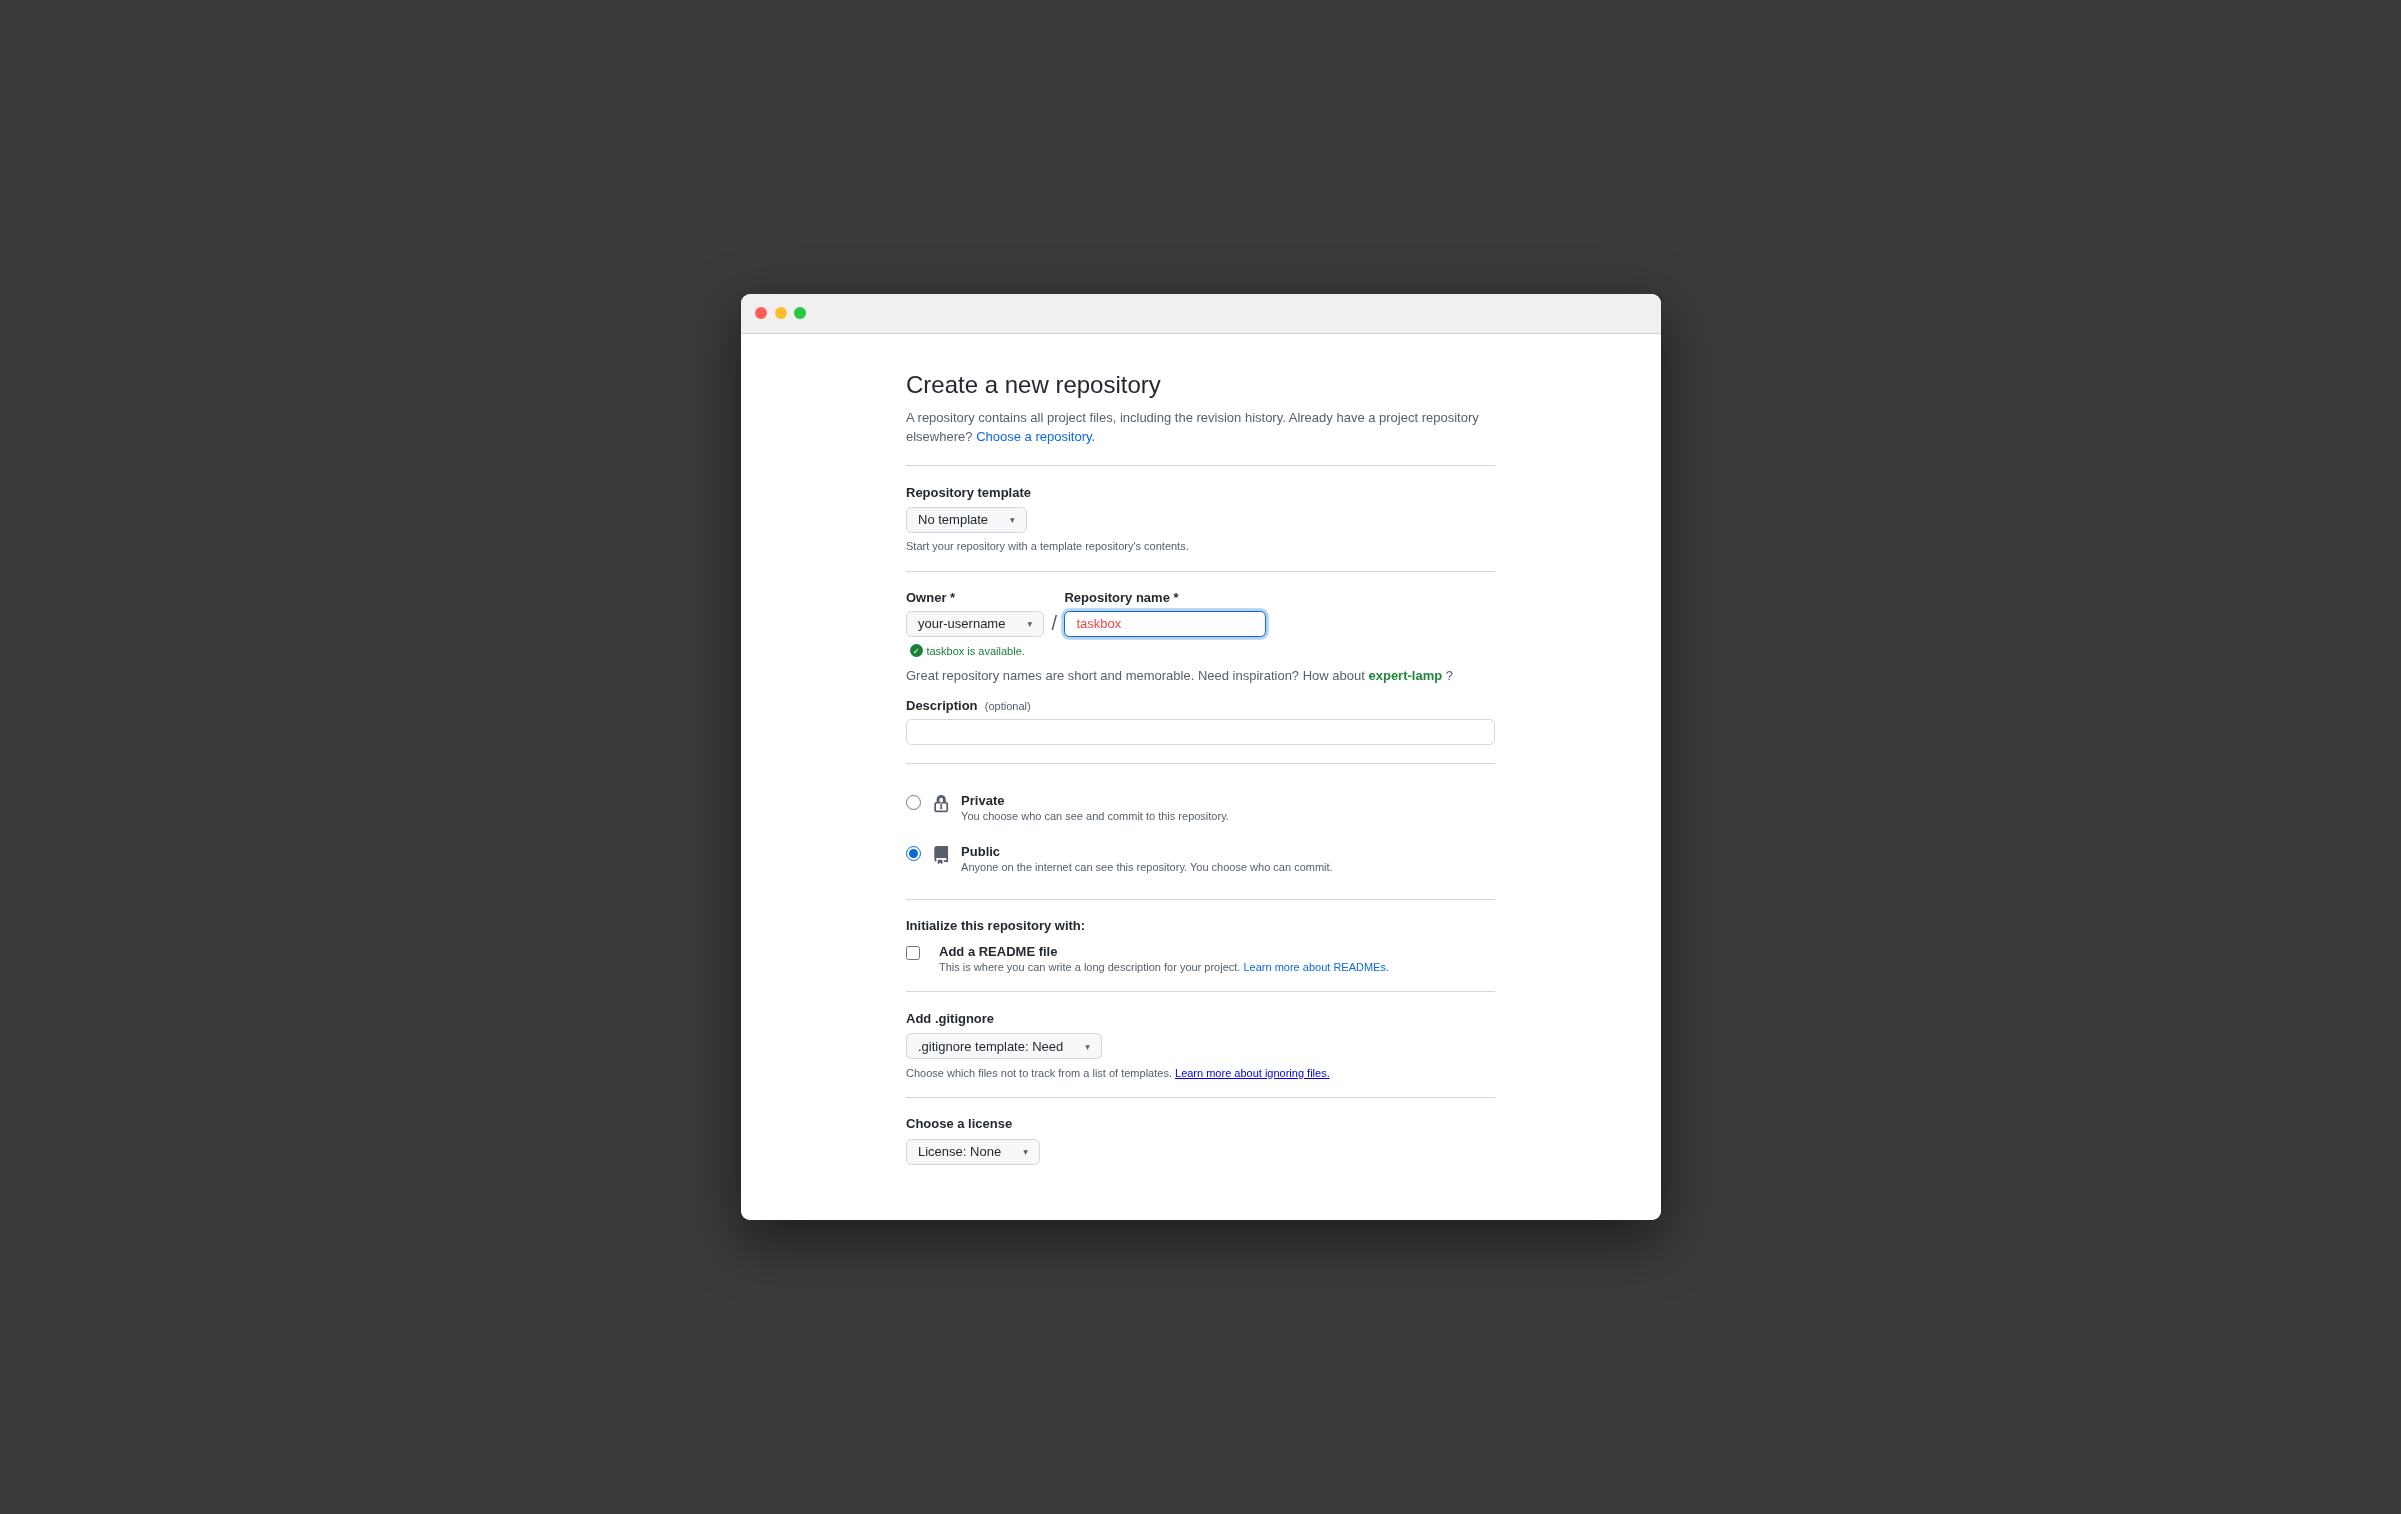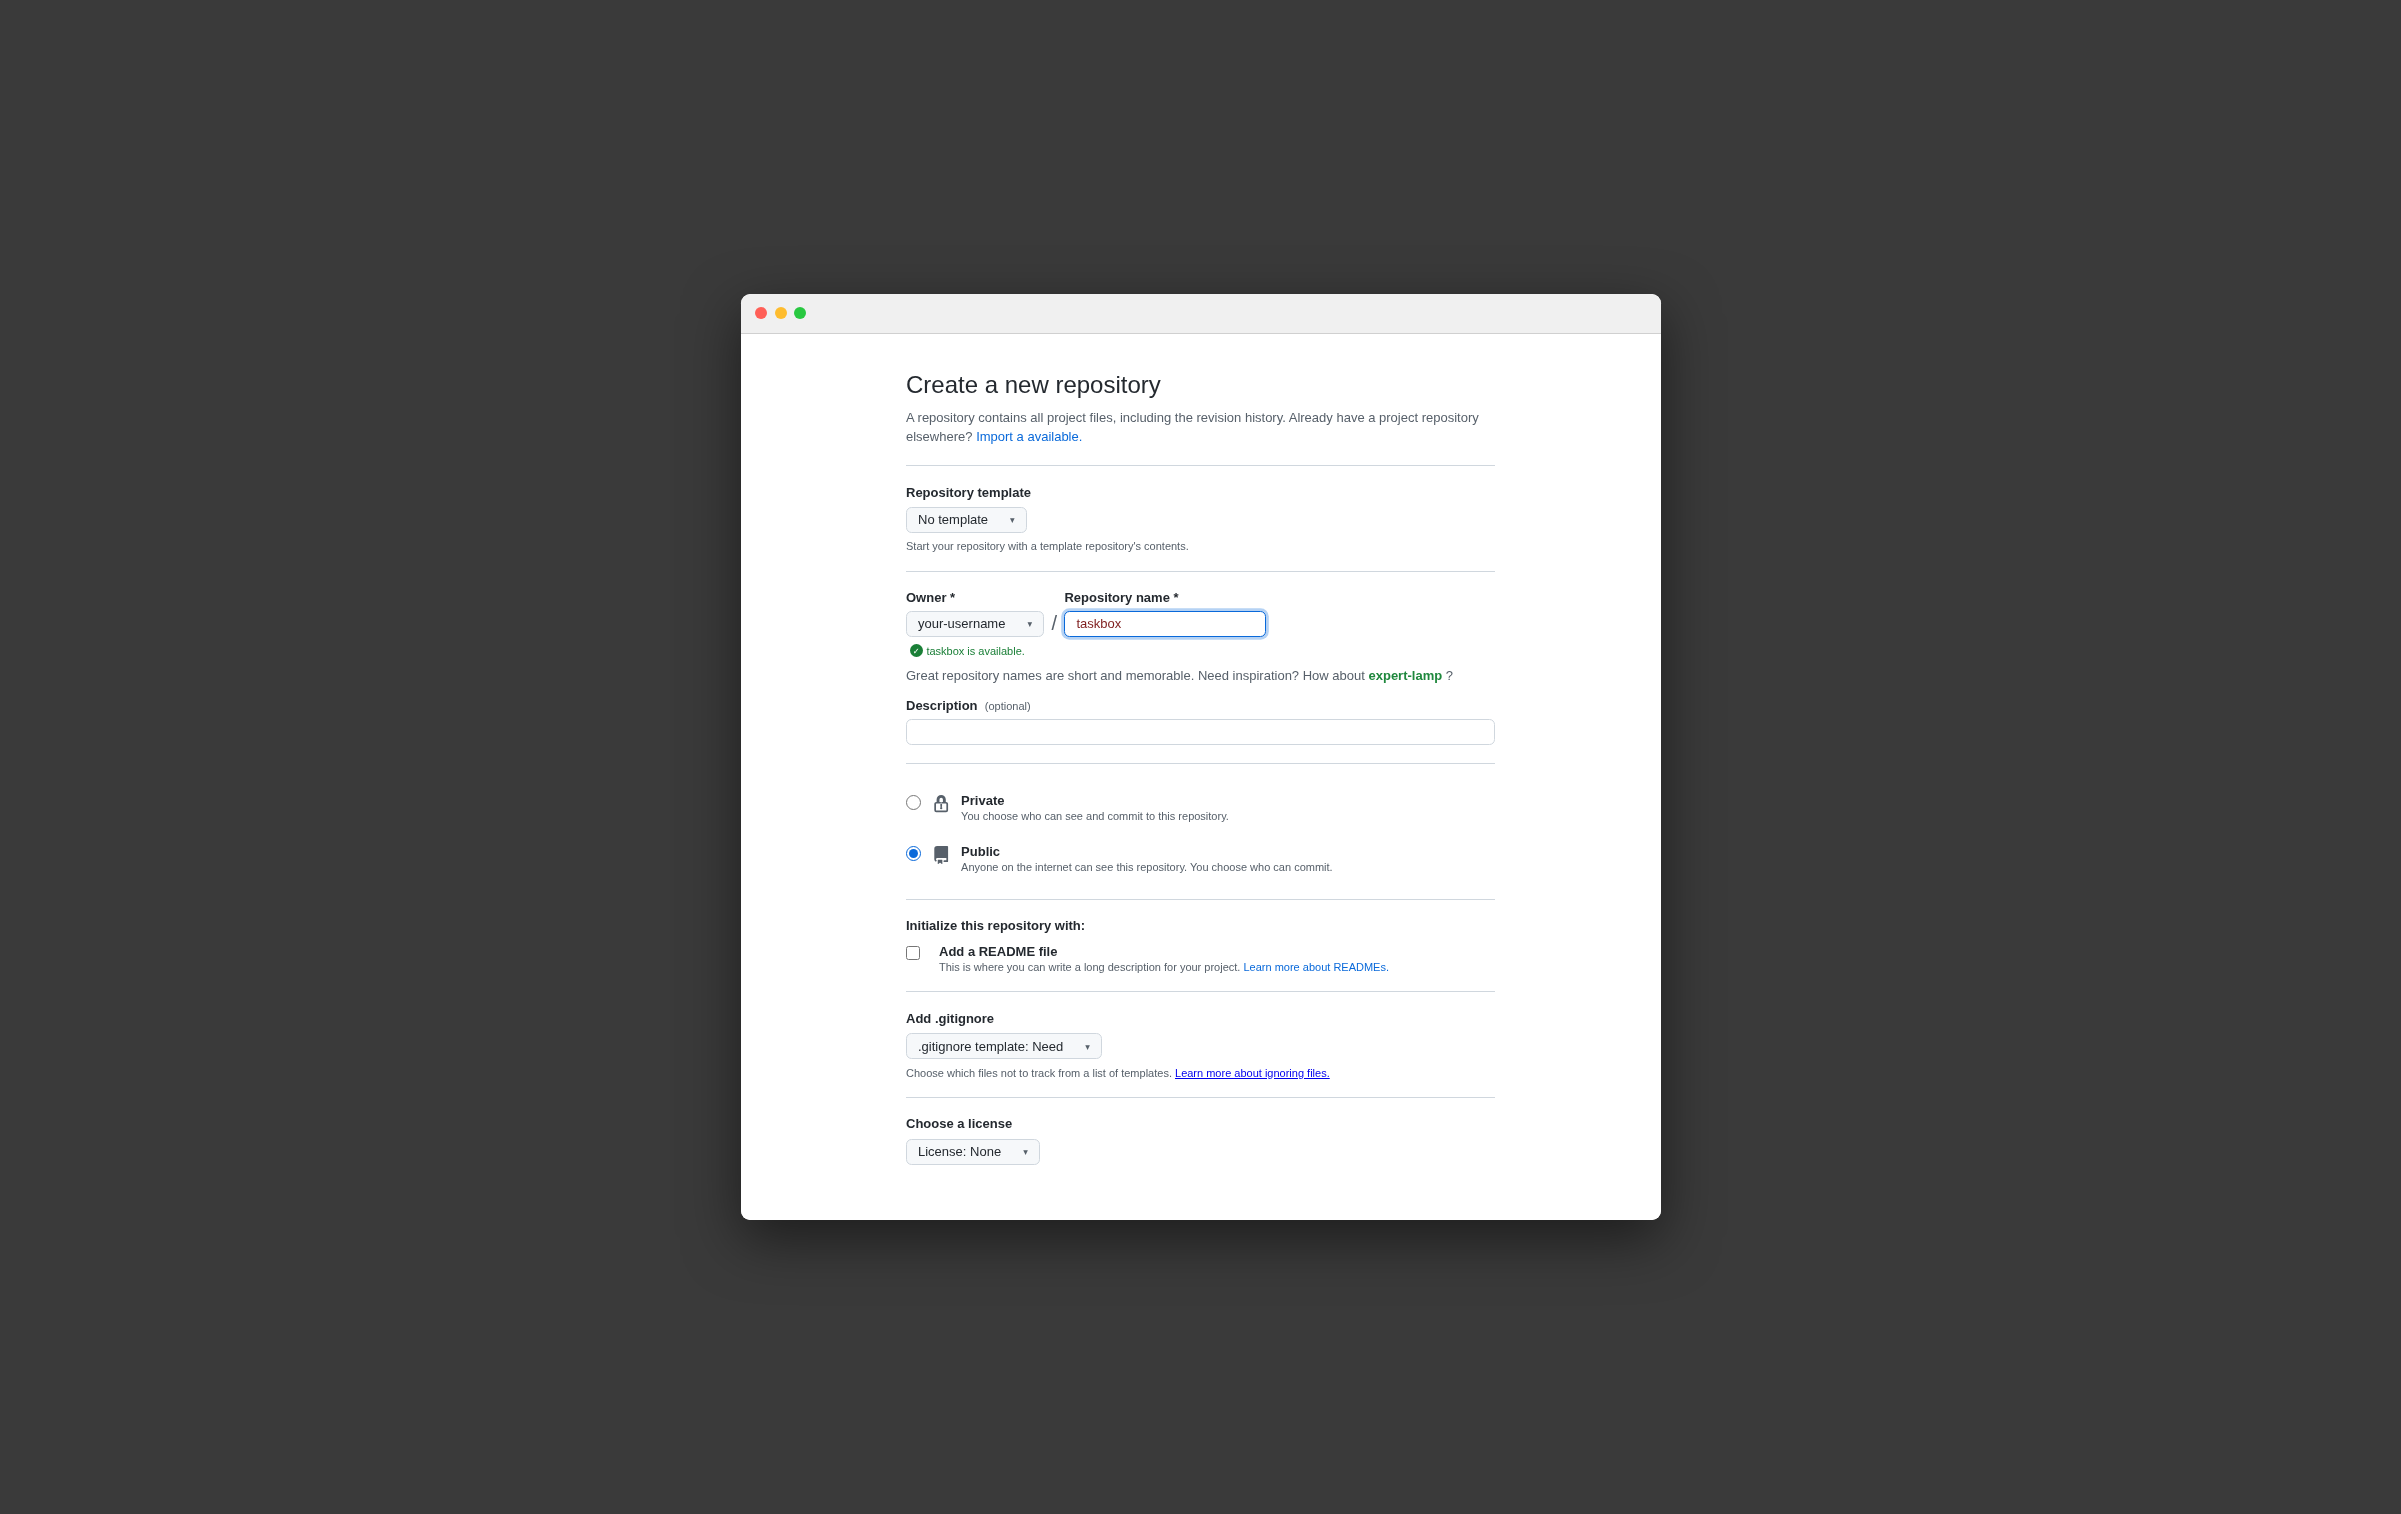--- a/index.html
+++ b/index.html
@@ -147,21 +147,21 @@
       font-size: 20px;
       color: #57606a;
       margin-top: 20px;
     }
 
     .text-input {
       padding: 4.6px 11px;
       border: 0.9px solid #d0d7de;
       border-radius: 5.5px;
       font-size: 13px;
-      color: #7f1d1d;
+      color: #ef4444;
       outline: none;
       background: #ffffff;
     }
 
     .repo-name-input {
       width: 202px;
       border-color: #0969da;
       box-shadow: 0 0 0 2.8px rgba(9, 105, 218, 0.3);
     }
 
@@ -333,21 +333,21 @@
       <div class="traffic-light maximize"></div>
     </div>
   </div>
 
   <div class="content">
     <div class="form-container">
 
       <h1 class="page-title">Create a new repository</h1>
       <p class="page-description">
         <span>A repository contains all project files, including the revision history. Already have a project repository elsewhere?</span>
-        <a href="#">Import a available.</a>
+        <a href="#">Choose a repository.</a>
       </p>
 
       <hr class="divider">
 
       <div style="margin-bottom: 18.4px;">
         <div class="section-label">Repository template</div>
         <button class="dropdown-btn">
           <span>No template</span>
           <span class="dropdown-arrow">▾</span>
         </button>

